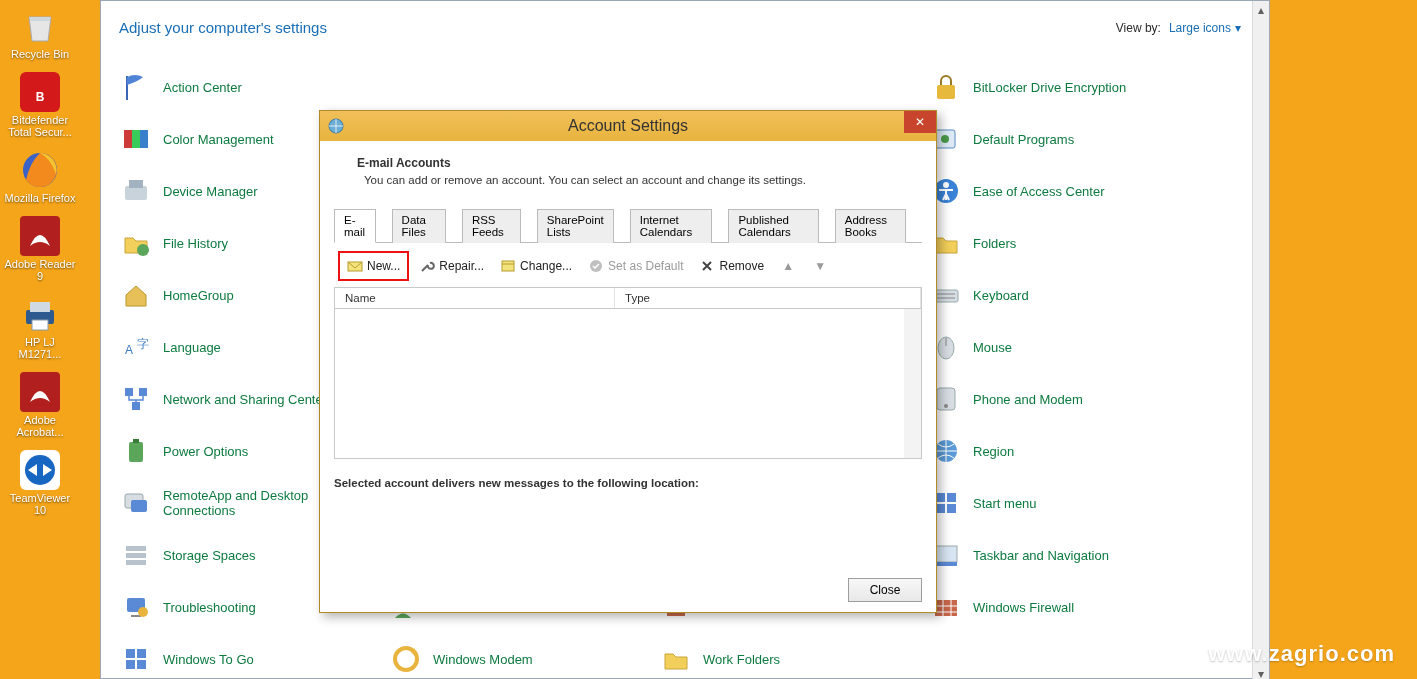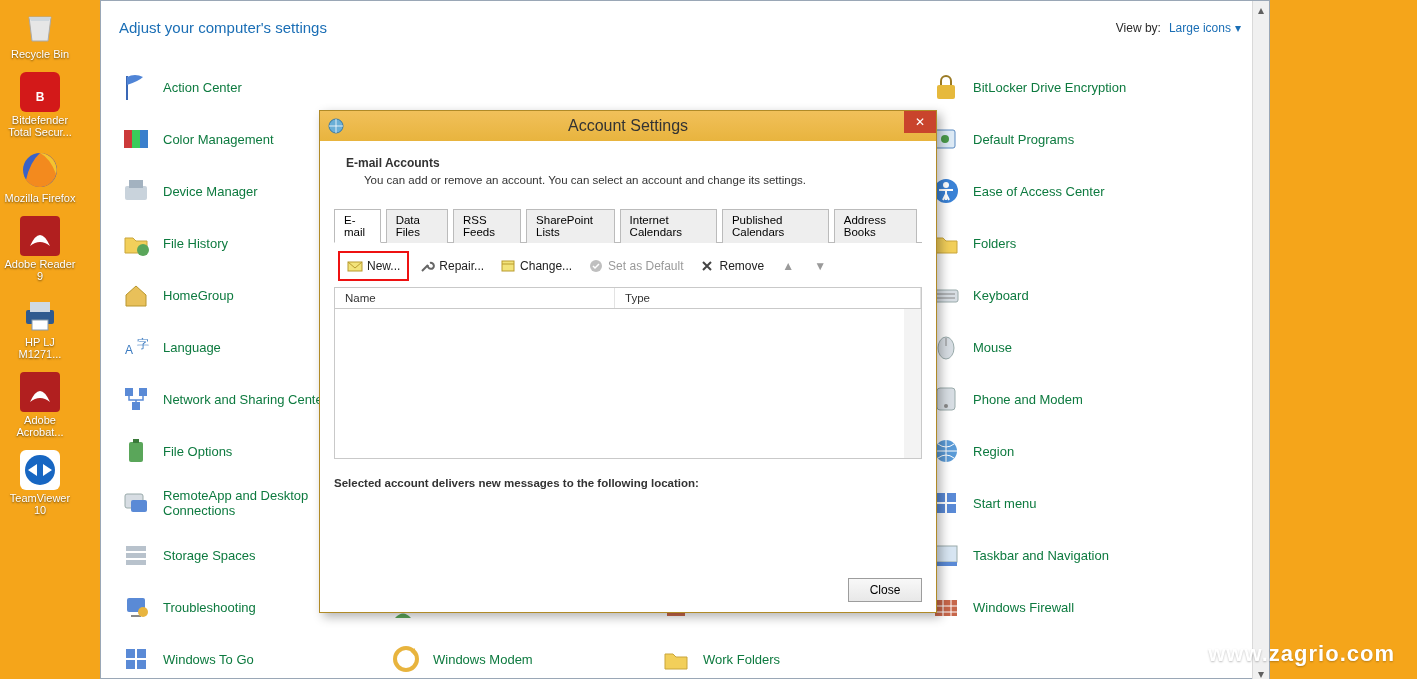--- a/index.html
+++ b/index.html
@@ -28,25 +28,25 @@
 .cp-item .cicon { width:34px; height:34px; display:flex; align-items:center; justify-content:center; flex-shrink:0; }
 .cp-item .clabel { color:#0d7a3f; font-size:13px; line-height:15px; }
 
 
 .dlg { position:absolute; left:319px; top:110px; width:618px; height:503px; background:#fff; border:1px solid #b08a27; box-shadow:4px 4px 10px rgba(0,0,0,.3); display:flex; flex-direction:column; }
 .dlg-titlebar { height:30px; background:linear-gradient(#f1c05a,#e8b43e); display:flex; align-items:center; position:relative; }
 .dlg-titlebar .globe { width:16px; height:16px; margin:0 8px; }
 .dlg-titlebar .ttxt { position:absolute; left:0; right:0; text-align:center; color:#333; font-size:16px; }
 .dlg-close { position:absolute; right:0; top:0; width:32px; height:22px; background:#c9442c; color:#fff; display:flex; align-items:center; justify-content:center; cursor:pointer; }
 .dlg-inner { flex:1; background:#fff; padding:10px 14px; display:flex; flex-direction:column; }
-.dlg-desc-title { font-weight:bold; color:#333; font-size:12px; margin-top:5px; margin-left:12px; }
+.dlg-desc-title { font-weight:bold; color:#333; font-size:12px; margin-top:5px; margin-left:23px; }
 .dlg-desc-text { color:#333; font-size:11.5px; margin:4px 0 14px 30px; }
 
 .tabs { display:flex; border-bottom:1px solid #bbb; padding-left:0; margin-top:8px; }
-.tab { border:1px solid #bbb; border-bottom:none; background:#eee; padding:4px 9px; margin-right:5px; font-size:11.5px; cursor:pointer; position:relative; top:1px; }
+.tab { border:1px solid #bbb; border-bottom:none; background:#eee; padding:4px 9px; margin-right:16px; font-size:11.5px; cursor:pointer; position:relative; top:1px; }
 .tab.active { background:#fff; border-bottom:1px solid #fff; }
 
 .toolbar { display:flex; align-items:center; gap:4px; padding:8px 4px 6px 4px; }
 .tbtn { display:flex; align-items:center; gap:4px; padding:3px 6px; font-size:11.5px; cursor:pointer; color:#222; }
 .tbtn.disabled { color:#9a9a9a; cursor:default; }
 .tbtn .ticon { width:16px; height:16px; display:flex; align-items:center; justify-content:center; }
 .highlight-new { border:2px solid #e11; padding:2px 1px; }
 
 .list-header { display:flex; border:1px solid #c9c9c9; background:#fff; }
 .list-header .lh { padding:4px 10px; font-size:11.5px; color:#333; border-right:1px solid #e3e3e3; }
@@ -300,21 +300,21 @@
           <div class="clabel">Phone and Modem</div>
         </div>
 
       <div class="cp-item">
           <div class="cicon">
             <svg width="30" height="30">
               <rect x="8" y="6" width="14" height="20" rx="2" fill="#5aa65a"></rect>
               <rect x="12" y="3" width="6" height="4" fill="#3a7a3a"></rect>
             </svg>
           </div>
-          <div class="clabel">File Options</div>
+          <div class="clabel">Power Options</div>
         </div>
       <div class="cp-item" style="visibility:hidden"></div>
       <div class="cp-item" style="visibility:hidden"></div>
       <div class="cp-item">
           <div class="cicon">
             <svg width="30" height="30">
               <circle cx="15" cy="15" r="11" fill="#5a9ad6"></circle>
               <path d="M4 15 H26 M15 4 V26 M7 8 Q15 14 23 8 M7 22 Q15 16 23 22" stroke="#fff" stroke-width="1" fill="none"></path>
             </svg>
           </div>

